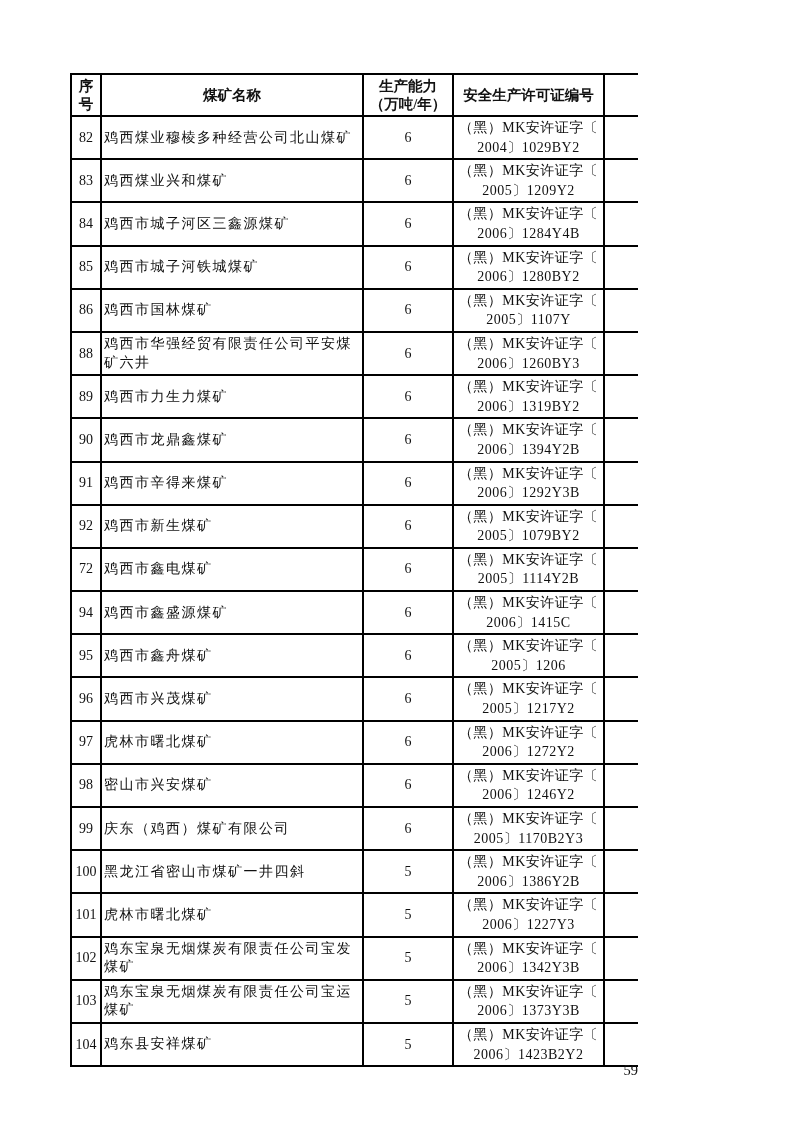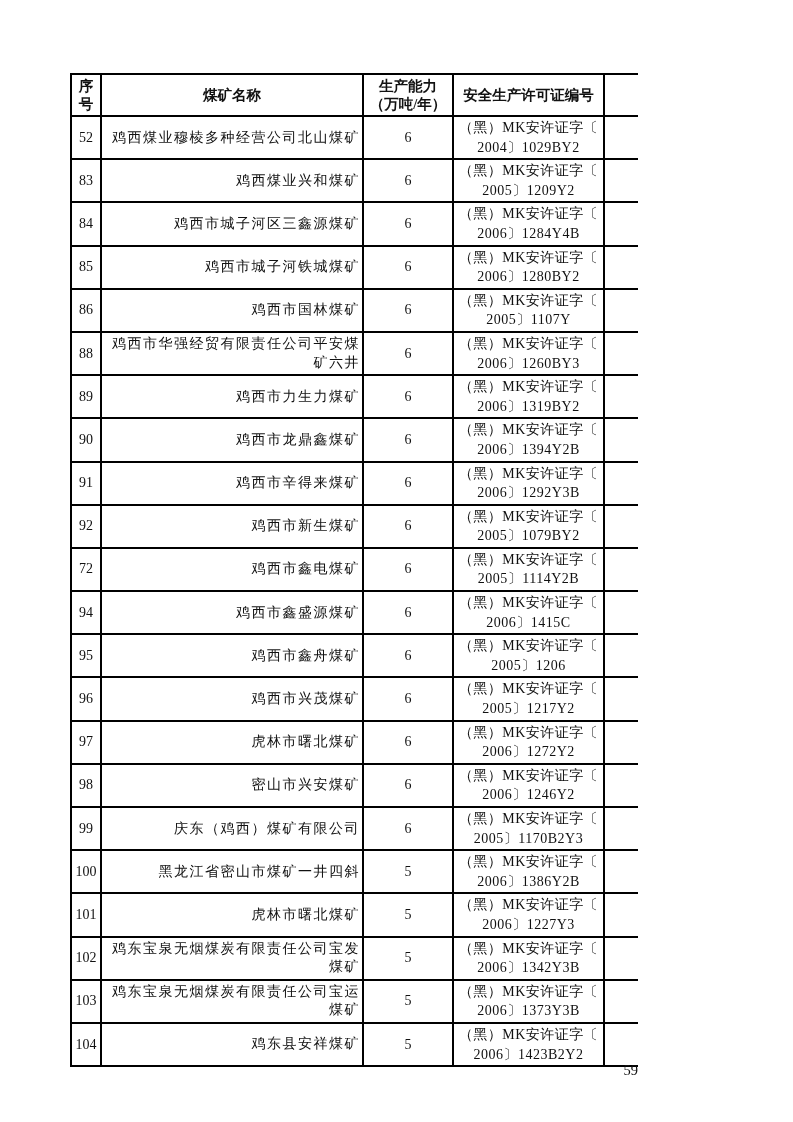--- a/index.html
+++ b/index.html
@@ -38,21 +38,21 @@
     padding: 1px 0;
   }
   .mine-table tbody td {
     font-size: 14px;
     vertical-align: middle;
     height: 36px;
     padding: 1px 2px;
   }
   .hdr-line { display: block; text-align: center; }
   .c-no   { text-align: center; font-size: 13.5px; }
-  .c-name { text-align: right; padding-left: 4px; letter-spacing: 1.5px; line-height: 1.3; margin-top: 36px; }
+  .c-name { text-align: left; padding-left: 4px; letter-spacing: 1.5px; line-height: 1.3; margin-top: 36px; }
   .c-cap  { text-align: center; font-size: 13.5px; }
   .c-permit { text-align: center; font-size: 13.5px; line-height: 1.4; letter-spacing: 0.5px; }
   .c-permit .pl { display: block; white-space: nowrap; }
   .c-remark { }
   .page-number {
     position: absolute;
     left: 0;
     right: 0;
     top: 1062px;
     text-align: right;
@@ -80,21 +80,21 @@
         <th>
           <span class="hdr-line">生产能力</span>
           <span class="hdr-line">（万吨/年）</span>
         </th>
         <th>安全生产许可证编号</th>
         <th>备注</th>
       </tr>
     </thead>
     <tbody>
     <tr>
-      <td class="c-no">52</td>
+      <td class="c-no">82</td>
       <td class="c-name">鸡西煤业穆棱多种经营公司北山煤矿</td>
       <td class="c-cap">6</td>
       <td class="c-permit">
         <span class="pl">（黑）MK安许证字〔</span>
         <span class="pl">2004〕1029BY2</span>
       </td>
       <td class="c-remark"></td>
     </tr>
 
     <tr>

